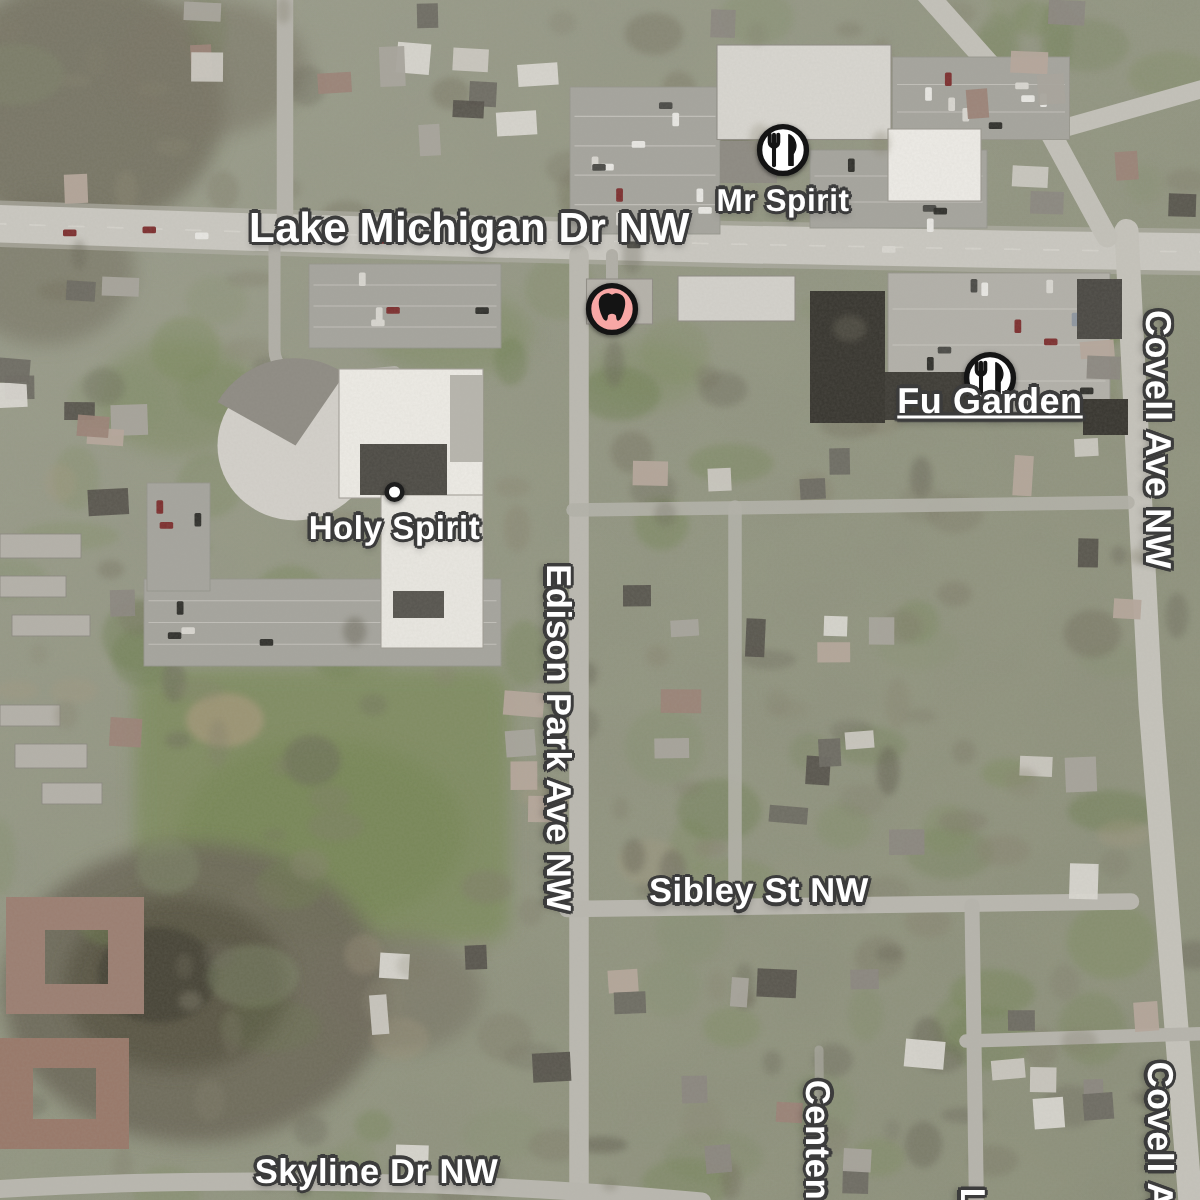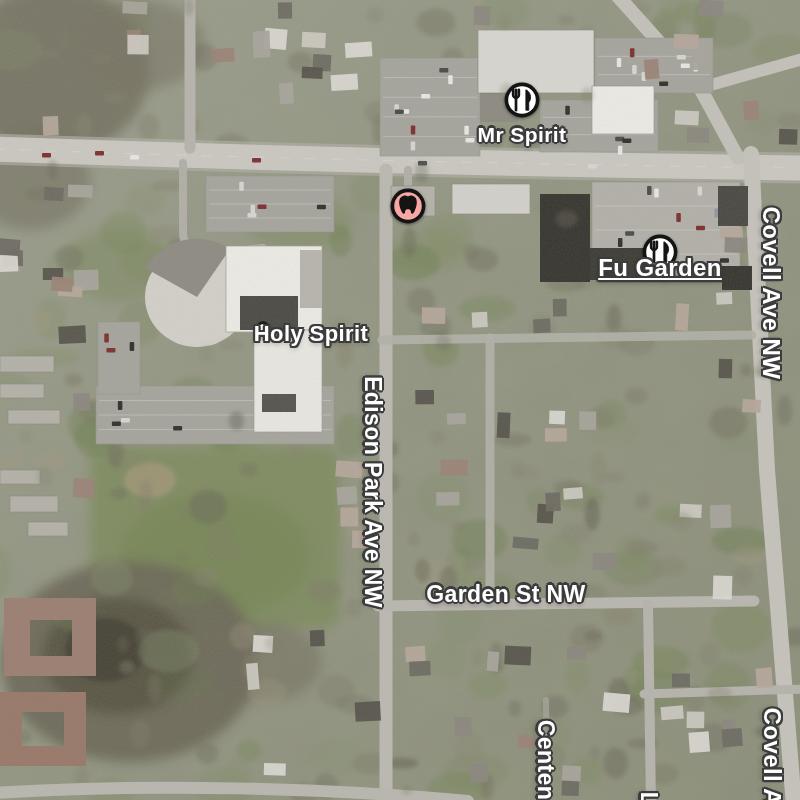--- a/index.html
+++ b/index.html
@@ -545,24 +545,26 @@
         <ellipse cx="421.54670748859644" cy="171.87402173876762" rx="6.782729079946876" ry="10.832798718474805" fill="#605d4f" opacity="0.30" filter="url(#soft)"></ellipse>
         <ellipse cx="273.83691165596247" cy="643.729087151587" rx="9.312909360975027" ry="8.086427263449878" fill="#7f7b69" opacity="0.21" filter="url(#soft)"></ellipse>
         <ellipse cx="719.6362713351846" cy="694.2644812166691" rx="11.914410930126905" ry="8.64990909374319" fill="#7f7b69" opacity="0.30" filter="url(#soft)"></ellipse>
         <ellipse cx="236.45204808562994" cy="420.81621922552586" rx="7.708483124151826" ry="9.453291677171364" fill="#605d4f" opacity="0.41" filter="url(#soft)"></ellipse>
       </g>
 
   <rect width="800" height="800" filter="url(#grain)" opacity="0.55"></rect>
 </svg>
 
 <div id="labels">
+      <div class="maplabel street" style="left: 313px; top: 152px; font-size: 28px; color: rgb(255, 255, 255);">Lake Michigan Dr NW</div>
       <div class="maplabel street rot90" style="left: 372px; top: 492px; font-size: 23px; color: rgb(255, 255, 255);">Edison Park Ave NW</div>
-      <div class="maplabel street" style="left: 506px; top: 594px; font-size: 23px; color: rgb(255, 255, 255);">Garden St NW</div>
+      <div class="maplabel street" style="left: 506px; top: 594px; font-size: 23px; color: rgb(255, 255, 255);">Sibley St NW</div>
       <div class="maplabel street rot90" style="left: 771px; top: 293px; font-size: 24px; color: rgb(255, 255, 255);">Covell Ave NW</div>
       <div class="maplabel street rot90" style="left: 772px; top: 794px; font-size: 24px; color: rgb(255, 255, 255);">Covell Ave NW</div>
+      <div class="maplabel street" style="left: 251px; top: 781px; font-size: 23px; color: rgb(255, 255, 255);">Skyline Dr NW</div>
       <div class="maplabel street rot90" style="left: 545px; top: 760px; font-size: 23px; color: rgb(255, 255, 255);">Centen</div>
       <div class="maplabel street rot90" style="left: 648px; top: 799px; font-size: 23px; color: rgb(255, 255, 255);">L</div>
       <div class="poi-icon" style="left: 522px; top: 100px;">
         <svg width="36" height="36" viewBox="-12 -12 24 24">
           <circle r="10.4" fill="#ffffff" stroke="#141414" stroke-width="2.4"></circle>
           <g stroke="#141414" fill="none" stroke-width="1.8" stroke-linecap="round">
             <path d="M -5.9 -6.8 L -5.9 -3.4 A 1.9 1.9 0 0 0 -2.1 -3.4 L -2.1 -6.8"></path>
             <path d="M -4 -6.8 L -4 6.8"></path>
           </g>
           <path d="M 2.6 6.8 L 2.6 -6.8 C 5.4 -5.6 6.6 -1.8 5 0.9 L 4.5 1.7 L 4.5 6.8 Z" fill="#141414" stroke="#141414" stroke-width="0.6" stroke-linejoin="round"></path>
@@ -584,16 +586,16 @@
           </g>
           <path d="M 2.6 6.8 L 2.6 -6.8 C 5.4 -5.6 6.6 -1.8 5 0.9 L 4.5 1.7 L 4.5 6.8 Z" fill="#141414" stroke="#141414" stroke-width="0.6" stroke-linejoin="round"></path>
         </svg>
       </div>
       <div class="maplabel poi" style="left: 660px; top: 268px; font-size: 24px; color: rgb(255, 255, 255); text-decoration: underline;">Fu Garden</div>
       <div class="poi-icon" style="left: 263px; top: 328px;">
         <svg width="17" height="17" viewBox="-8.5 -8.5 17 17">
           <circle r="5.2" fill="#ffffff" stroke="#1d1d1d" stroke-width="3"></circle>
         </svg>
       </div>
-      <div class="maplabel poi" style="left: 263px; top: 334px; font-size: 22px; color: rgb(255, 255, 255); margin-left: 48px;">Holy Spirit</div>
+      <div class="maplabel poi" style="left: 263px; top: 352px; font-size: 22px; color: rgb(255, 255, 255);">Holy Spirit</div>
     </div>
 
 </div>
 
 </body></html>

